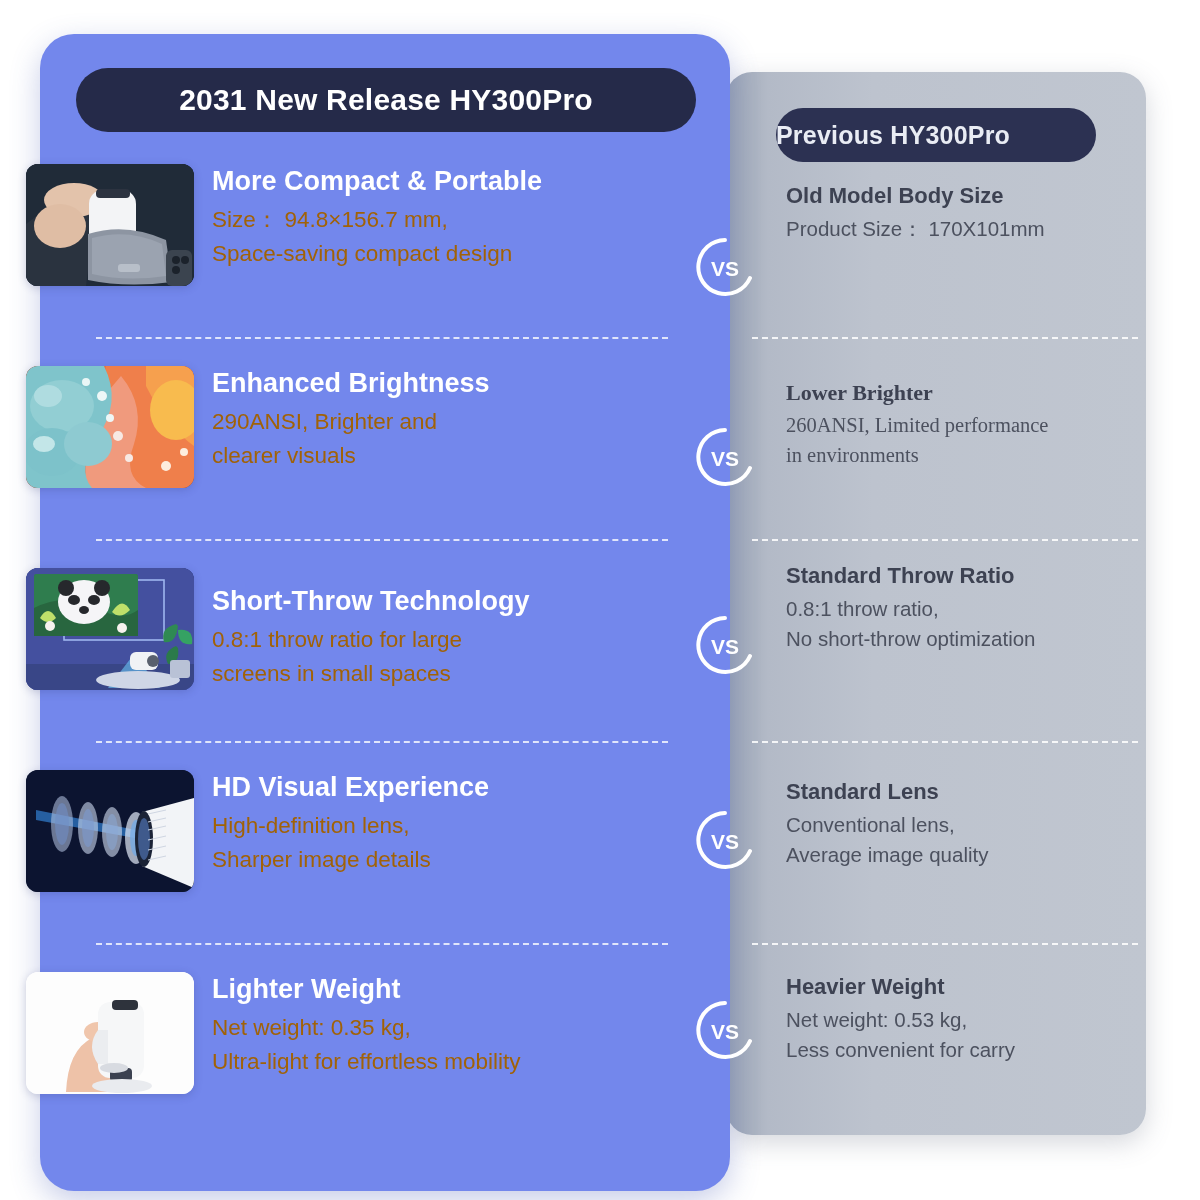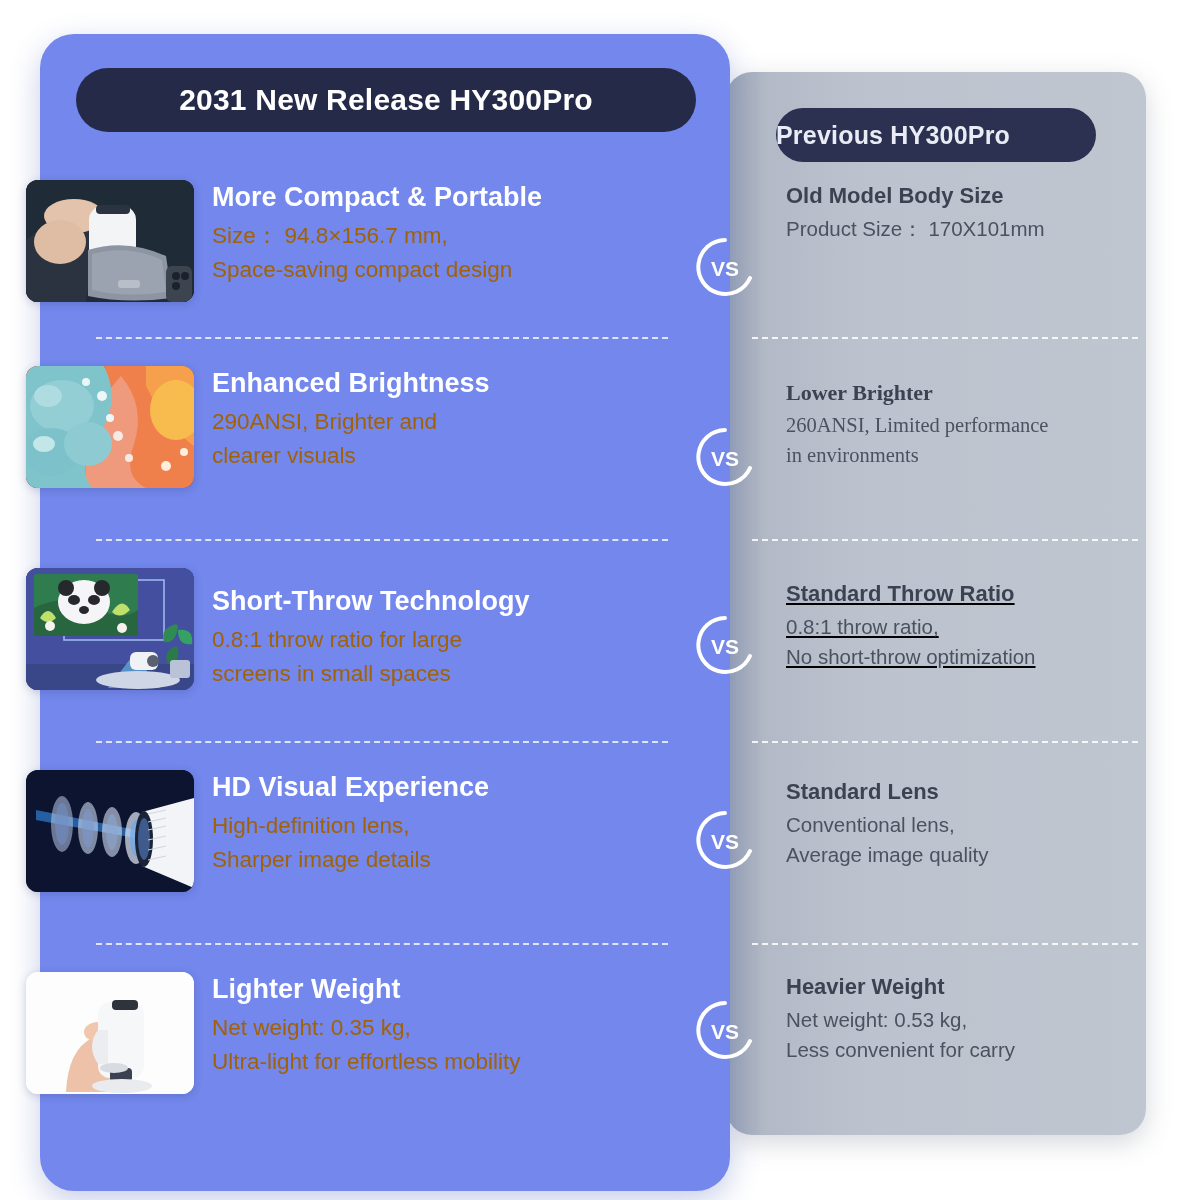--- a/index.html
+++ b/index.html
@@ -172,21 +172,21 @@
       <span>Previous HY300Pro</span>
     </div>
   </div>
 
   <div class="panel-new">
     <div class="new-badge">
       <span>2031 New Release HY300Pro</span>
     </div>
   </div>
 
-  <div class="row-new" style="top:180px;">
+  <div class="row-new" style="top:164px;">
     <div class="thumb">
       <svg viewBox="0 0 168 122" preserveAspectRatio="none">
         <rect width="168" height="122" fill="#1d2733"></rect>
         <rect x="0" y="0" width="168" height="122" fill="#202b38"></rect>
         <path d="M0 60 L40 30 L70 44 L60 122 L0 122Z" fill="#2a333f"></path>
         <ellipse cx="48" cy="36" rx="30" ry="17" fill="#e3c3ab"></ellipse>
         <ellipse cx="34" cy="62" rx="26" ry="22" fill="#dfbda4"></ellipse>
         <rect x="63" y="26" width="47" height="72" rx="14" fill="#f3f4f6"></rect>
         <rect x="70" y="25" width="34" height="9" rx="4" fill="#2c3340"></rect>
         <path d="M62 70 Q100 58 140 76 L146 118 Q100 124 62 116Z" fill="#8d95a2"></path>
@@ -332,21 +332,21 @@
     <p class="ttl-old">Old Model Body Size</p>
     <p class="sub-old">Product Size： 170X101mm</p>
   </div>
 
   <div class="row-old" style="top:380px;font-family:Liberation Serif, serif;">
     <p class="ttl-old">Lower Brighter</p>
     <p class="sub-old">260ANSI, Limited performance</p>
     <p class="sub-old">in environments</p>
   </div>
 
-  <div class="row-old" style="top:581px;text-decoration:underline;">
+  <div class="row-old" style="top:563px;">
     <p class="ttl-old">Standard Throw Ratio</p>
     <p class="sub-old">0.8:1 throw ratio,</p>
     <p class="sub-old">No short-throw optimization</p>
   </div>
 
   <div class="row-old" style="top:779px;">
     <p class="ttl-old">Standard Lens</p>
     <p class="sub-old">Conventional lens,</p>
     <p class="sub-old">Average image quality</p>
   </div>

